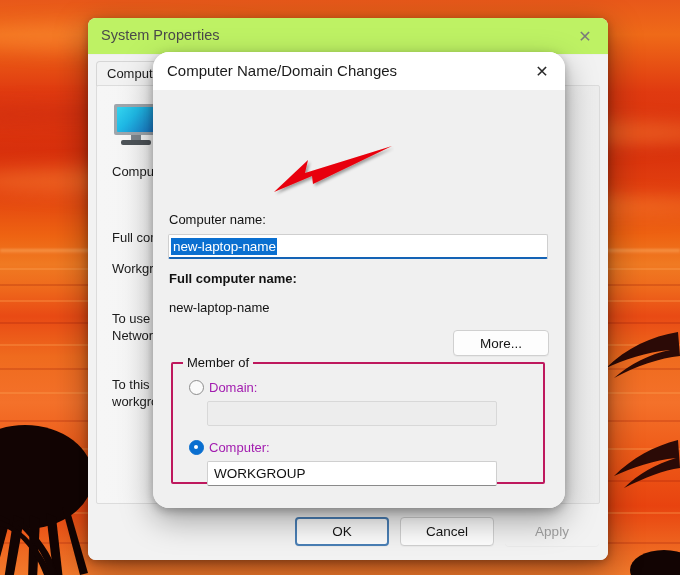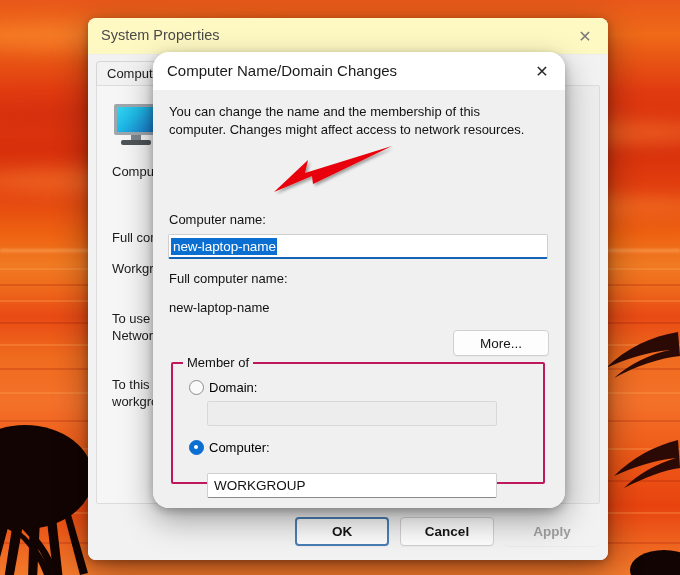--- a/index.html
+++ b/index.html
@@ -65,21 +65,21 @@
     left: 88px; top: 18px;
     width: 520px; height: 542px;
     background: #f3f3f3;
     border-radius: 8px;
     box-shadow: 0 10px 34px rgba(0,0,0,0.40), 0 2px 8px rgba(0,0,0,0.28);
     overflow: hidden;
   }
   #sysprops-titlebar {
     position: relative;
     height: 37px;
-    background: #fef9c3;
+    background: #bef264;
     border-bottom: 1px solid #eeeeee;
   }
   #sysprops-title {
     position: absolute;
     left: 13px; top: 9px;
     font-size: 14.5px;
     color: #4a4a4a;
   }
   #sysprops-close {
     position: absolute;
@@ -157,21 +157,21 @@
   .sp-text {
     position: absolute;
     font-size: 13px;
     color: #1b1b1b;
     line-height: 17px;
     white-space: nowrap;
   }
 
   #sysprops-buttons {
     position: absolute;
-    left: 0; right: 0; bottom: 0; height: 56px; font-weight: bold;
+    left: 0; right: 0; bottom: 0; height: 56px;
   }
   .btn {
     position: absolute;
     height: 29px;
     background: #fdfdfd;
     border: 1px solid #d0d0d0;
     border-radius: 4px;
     font-size: 13.5px;
     font-family: "Liberation Sans", sans-serif;
     color: #161616;
@@ -295,21 +295,21 @@
     content: "";
     position: absolute;
     left: 4px; top: 4px;
     width: 4px; height: 4px;
     border-radius: 50%;
     background: #ffffff;
   }
   .radio-label {
     position: absolute;
     font-size: 13px;
-    color: #000000;
+    color: #a21caf;
   }
   .field {
     position: absolute;
     height: 25px;
     border: 1px solid #cfcfcf;
     border-radius: 2px;
     display: flex; align-items: center;
     padding-left: 6px;
     font-size: 13.5px;
     color: #111;
@@ -418,43 +418,42 @@
 
 <div id="cndialog">
 
   <div id="cndialog-titlebar">
     <div id="cndialog-title">Computer Name/Domain Changes</div>
     <div id="cndialog-close">✕</div>
   </div>
 
   <div id="cndialog-body">
 
-    <div id="cn-intro">You can change the name and the membership of this computer. Changes might affect access to network resources.</div>
 
     <div class="cn-text" style="left:16px; top:121px;">Computer name:</div>
 
     <div id="cname-input">
       <span id="cname-selected">new-laptop-name</span>
     </div>
 
-    <div class="cn-text" style="left:16px; top:180px;">Full computer name:</div>
+    <div class="cn-text" style="left:16px; top:180px;font-weight:bold;">Full computer name:</div>
     <div class="cn-text" style="left:16px; top:209px;">new-laptop-name</div>
 
     <div class="btn" style="left:300px; top:240px; width:96px; height:26px;">More...</div>
 
     <div id="memberof">
       <div id="memberof-legend">Member of</div>
 
       <div class="radio" style="left:16px; top:16px;"></div>
       <div class="radio-label" style="left:36px; top:16px;">Domain:</div>
       <div class="field disabled" style="left:34px; top:37px; width:290px;"></div>
 
       <div class="radio checked" style="left:16px; top:76px;"></div>
       <div class="radio-label" style="left:36px; top:76px;">Computer:</div>
-      <div class="field enabled" style="left:34px; top:109px; width:290px;text-align:center;">WORKGROUP</div>
+      <div class="field enabled" style="left:34px; top:97px; width:290px;text-align:center;">WORKGROUP</div>
     </div>
 
   </div>
 </div>
 
 <svg id="red-arrow" viewBox="0 0 122 52" preserveAspectRatio="none">
   <defs>
     <filter id="arrowshadow" x="-20%" y="-20%" width="150%" height="150%">
       <feDropShadow dx="2" dy="2" stdDeviation="1.6" flood-color="#000" flood-opacity="0.35"></feDropShadow>
     </filter>

